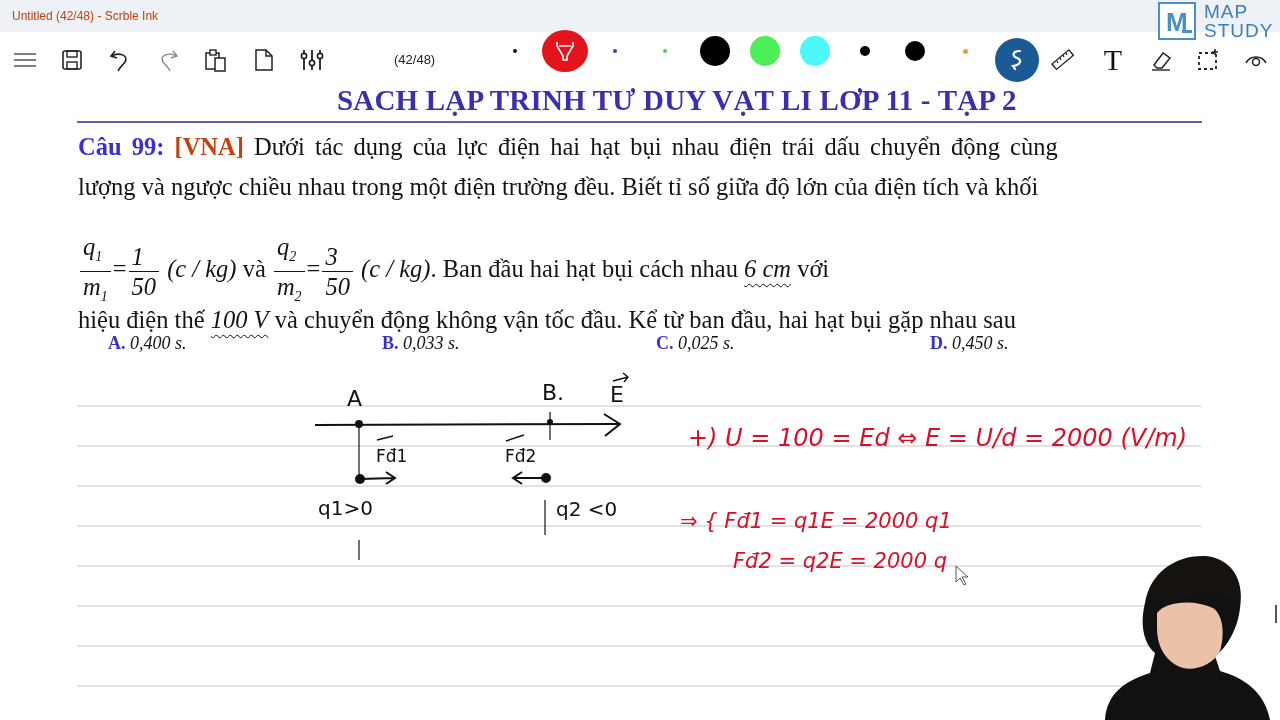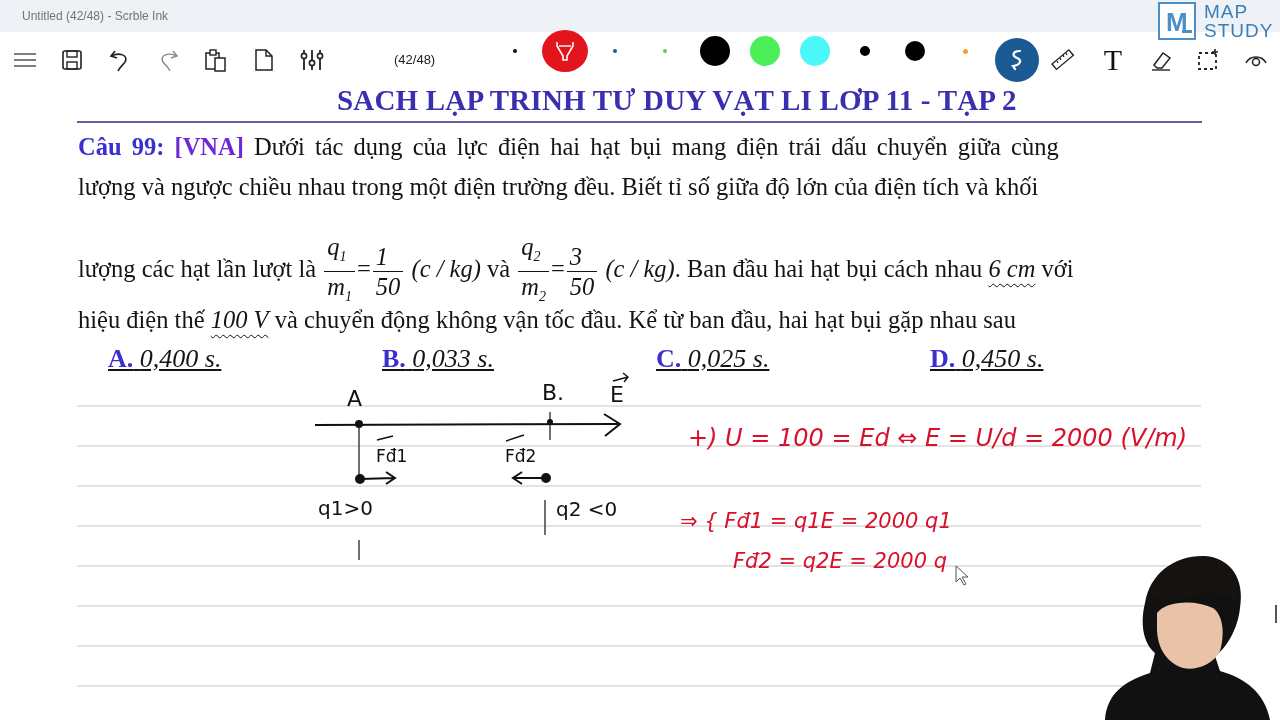--- a/index.html
+++ b/index.html
@@ -1,20 +1,20 @@
 <!DOCTYPE html>
 <html><head>
 <meta charset="utf-8">
 <style>
   * { box-sizing: border-box; margin: 0; padding: 0; }
   html, body { width: 1280px; height: 720px; overflow: hidden; background: #ffffff; }
   body { position: relative; font-family: "Liberation Serif", serif; color: #111; }
 
   .titlebar { position: absolute; left: 0; top: 0; width: 1280px; height: 32px; background: #eef1f6; }
-  .titlebar .title { position: absolute; left: 22px; top: 9px; font-family: "Liberation Sans", sans-serif; font-size: 12px; color: #737373; }
+  .titlebar .title { position: absolute; left: 12px; top: 9px; font-family: "Liberation Sans", sans-serif; font-size: 12px; color: #c2410c; }
 
   .logo { position: absolute; left: 1158px; top: 2px; width: 122px; height: 40px; }
   .logo .mbox { position: absolute; left: 0; top: 0; width: 38px; height: 38px; border: 2px solid #4a8fc7; background: #fff; }
   .logo .mbox span { position: absolute; left: 6px; top: 3px; font-family: "Liberation Sans", sans-serif; font-size: 26px; color: #4a8fc7; font-weight: bold; }
   .logo .mbox i { position: absolute; left: 22px; top: 26px; width: 10px; height: 3px; background: #4a8fc7; }
   .logo .txt { position: absolute; left: 46px; top: 0; font-family: "Liberation Sans", sans-serif; font-size: 19px; line-height: 19px; color: #3b7fb9; letter-spacing: 1px; }
 
   .toolbar { position: absolute; left: 0; top: 32px; width: 1276px; height: 56px; }
   .tb { position: absolute; top: 12px; width: 32px; height: 32px; display: flex; align-items: center; justify-content: center; cursor: pointer; }
   .tb svg { width: 26px; height: 26px; }
@@ -23,33 +23,33 @@
   .swatch { position: absolute; border-radius: 50%; cursor: pointer; }
   .pen-active { position: absolute; left: 542px; top: 30px; width: 46px; height: 42px; border-radius: 50%; background: #e3141b; display: flex; align-items: center; justify-content: center; }
   .pen-active svg { width: 26px; height: 26px; }
   .ink-tool { position: absolute; left: 995px; top: 38px; width: 44px; height: 44px; border-radius: 50%; background: #1b5a92; display: flex; align-items: center; justify-content: center; }
 
   .doc-heading { position: absolute; left: 337px; top: 84px; font-family: "Liberation Serif", serif; font-weight: bold; font-size: 29px; color: #3a2fae; letter-spacing: 0.2px; }
   .doc-rule { position: absolute; left: 77px; top: 121px; width: 1125px; height: 2px; background: #6c5aa8; }
 
   .q { position: absolute; left: 78px; font-size: 24.5px; color: #141414; white-space: nowrap; }
   .q .lbl { color: #3a2fcf; font-weight: bold; }
-  .q .tag { color: #6d28d9; font-weight: bold; }
+  .q .tag { color: #c2410c; font-weight: bold; }
   .q1 { top: 133px; word-spacing: 4px; }
   .q2 { top: 173px; }
   .q3 { top: 232px; }
   .q4 { top: 306px; }
   .frac { display: inline-block; vertical-align: middle; text-align: left; font-style: italic; margin: 0 2px; line-height: 29px; font-family: Liberation Serif, serif; }
   .frac .num { display: block; border-bottom: 1.5px solid #141414; padding: 0 3px; }
   .frac .den { display: block; padding: 0 3px; }
   .frac sub { font-size: 14px; }
   .it { font-style: italic; text-align: center; }
   .squig { text-decoration: underline wavy #111; text-underline-offset: 6px; text-decoration-thickness: 1px; }
 
-  .opt { position: absolute; top: 344px; font-size: 26px; font-style: italic; color: #141414; text-decoration: underline; }
+  .opt { position: absolute; top: 333px; font-size: 18px; font-style: italic; color: #141414; }
   .opt b { font-style: normal; color: #3a2fcf; font-weight: bold; }
 
   .nline { position: absolute; left: 77px; width: 1124px; height: 2px; background: #e2e2e2; }
 
   .ink { position: absolute; left: 0; top: 0; width: 1280px; height: 720px; pointer-events: none; }
   .hand-black { font-family: "DejaVu Sans", sans-serif; fill: #111; }
   .hand-red { font-family: "DejaVu Sans", sans-serif; fill: #d8102a; }
 
   .presenter { position: absolute; left: 1095px; top: 553px; width: 185px; height: 167px; }
   .text-caret { position: absolute; left: 1275px; top: 605px; width: 2px; height: 18px; background: #555; }
@@ -169,27 +169,26 @@
       <circle cx="13" cy="15" r="3.5" stroke="#222" stroke-width="1.5" fill="none"></circle>
     </svg>
 </div>
 
 <div class="doc-heading">SACH LẠP TRINH TƯ DUY VẠT LI LƠP 11 - TẠP 2</div>
 <div class="doc-rule"></div>
 
 <div class="q q1">
   <span class="lbl">Câu 99:</span>
   <span class="tag">[VNA]</span>
-  <span>Dưới tác dụng của lực điện hai hạt bụi mang điện trái dấu chuyển giữa cùng</span>
+  <span>Dưới tác dụng của lực điện hai hạt bụi nhau điện trái dấu chuyển động cùng</span>
 </div>
 <div class="q q2">
   <span>lượng và ngược chiều nhau trong một điện trường đều. Biết tỉ số giữa độ lớn của điện tích và khối</span>
 </div>
 <div class="q q3">
-  <span>lượng các hạt lần lượt là</span>
   <span class="frac"><span class="num"><span>q</span><sub>1</sub></span><span class="den"><span>m</span><sub>1</sub></span></span>=<span class="frac"><span class="num">1</span><span class="den">50</span></span>
   <span class="it">(c / kg)</span>
   <span>và</span>
   <span class="frac"><span class="num"><span>q</span><sub>2</sub></span><span class="den"><span>m</span><sub>2</sub></span></span>=<span class="frac"><span class="num">3</span><span class="den">50</span></span>
   <span class="it">(c / kg)</span><span>. Ban đầu hai hạt bụi cách nhau</span>
   <span class="it squig">6 cm</span>
   <span>với</span>
 </div>
 <div class="q q4">
   <span>hiệu điện thế</span>

